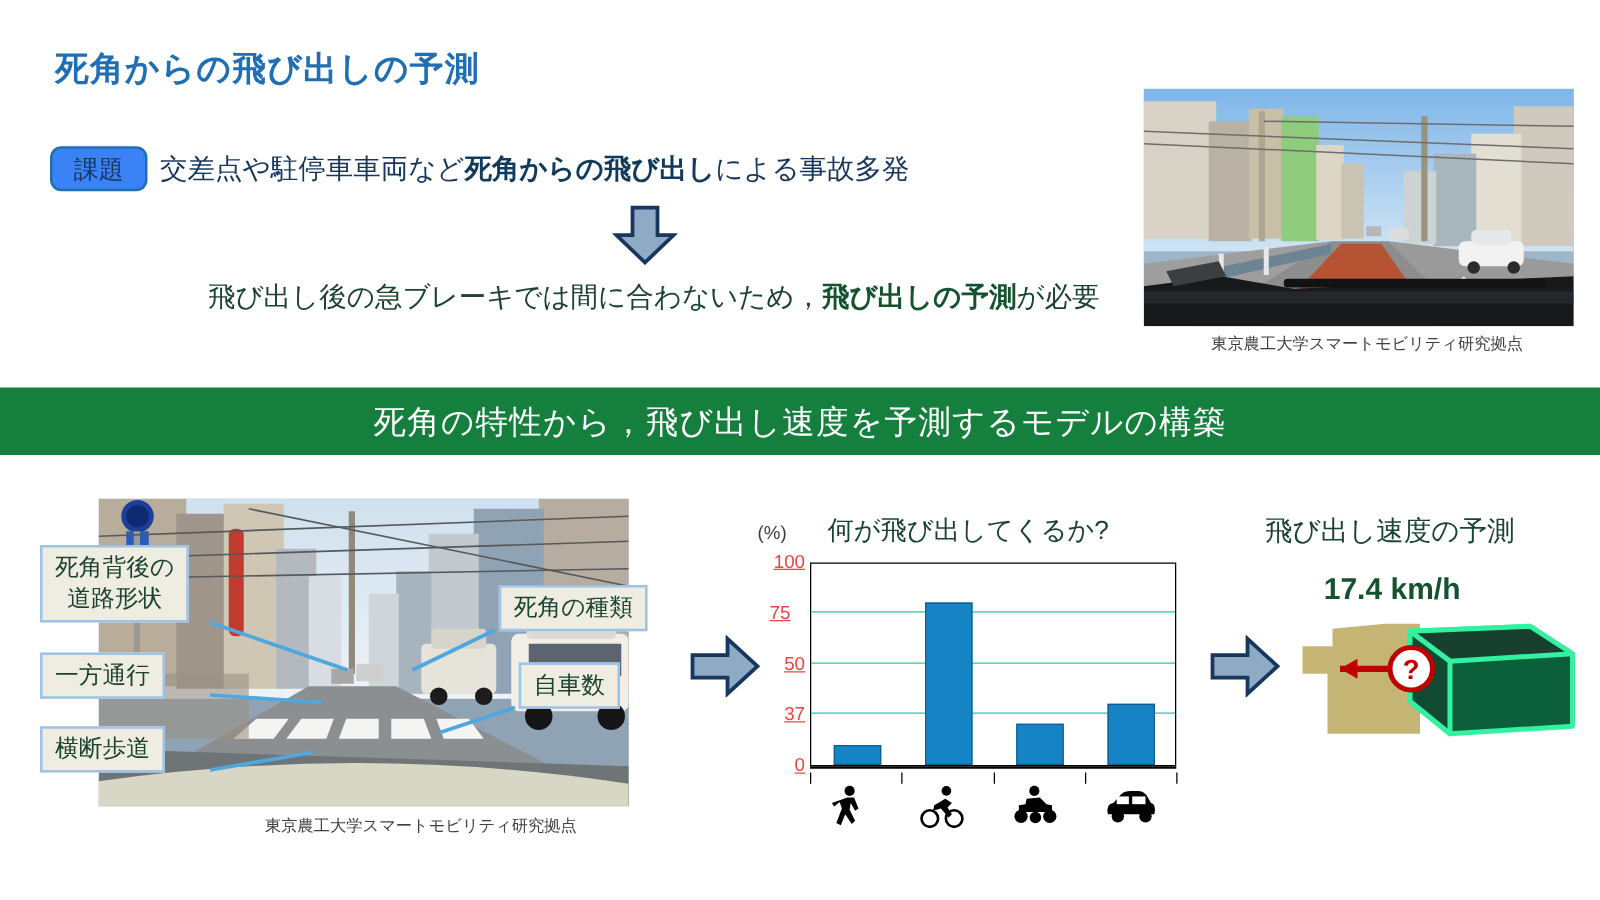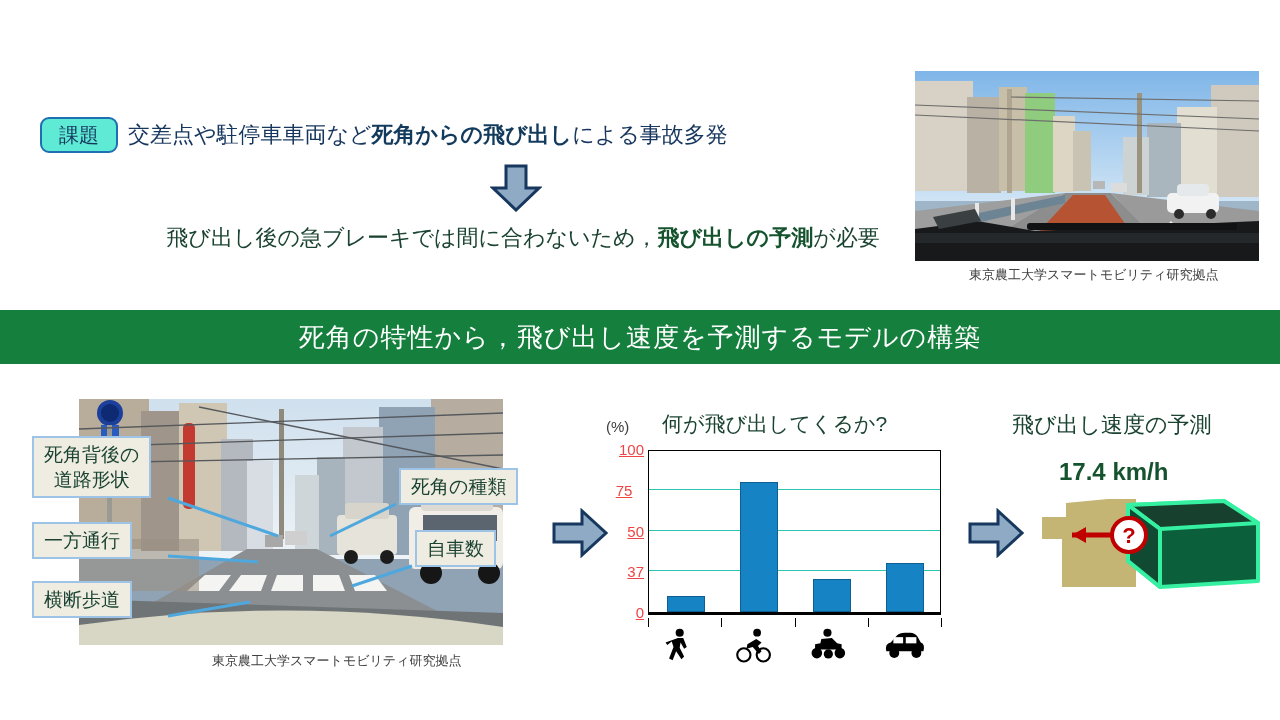--- a/index.html
+++ b/index.html
@@ -15,21 +15,21 @@
     position:absolute;left:44px;top:37px;
     font-size:27px;font-weight:bold;color:#1f6fb2;letter-spacing:1px;
     white-space:nowrap;
   }
 
   
   .tag-box{
     position:absolute;left:40px;top:117px;width:78px;height:36px;
     border:2px solid #1f6fb2;border-radius:9px;
     display:flex;align-items:center;justify-content:center;
-    font-size:20px;color:#17365d;background:#5eead4;
+    font-size:20px;color:#17365d;background:#3b82f6;
     box-sizing:border-box;
   }
   .line1{
     position:absolute;left:128px;top:119px;
     font-size:22px;color:#17365d;white-space:nowrap;line-height:32px;
   }
   .line1 b{font-weight:bold;color:#123a5c;}
   .line2{
     position:absolute;left:128px;top:222px;width:790px;
     text-align:center;
@@ -115,20 +115,21 @@
   .pred-speed{
     position:absolute;left:1059px;top:458px;font-size:24px;font-weight:bold;color:#14532d;white-space:nowrap;
   }
   .pred-diagram{position:absolute;left:1030px;top:495px;width:235px;height:110px;}
 </style>
 </head>
 <body>
 
 <div class="slide">
 
+  <div class="title">死角からの飛び出しの予測</div>
 
   <div class="tag-box">
     <span>課題</span>
   </div>
   <div class="line1"><span>交差点や駐停車車両など</span><b>死角からの飛び出し</b><span>による事故多発</span></div>
 
   <svg class="arrow-down" viewBox="0 0 52 48">
     <polygon points="16,2 36,2 36,24 49,24 26,46 3,24 16,24" fill="#8faac4" stroke="#17375e" stroke-width="3" stroke-linejoin="miter"></polygon>
   </svg>
 

